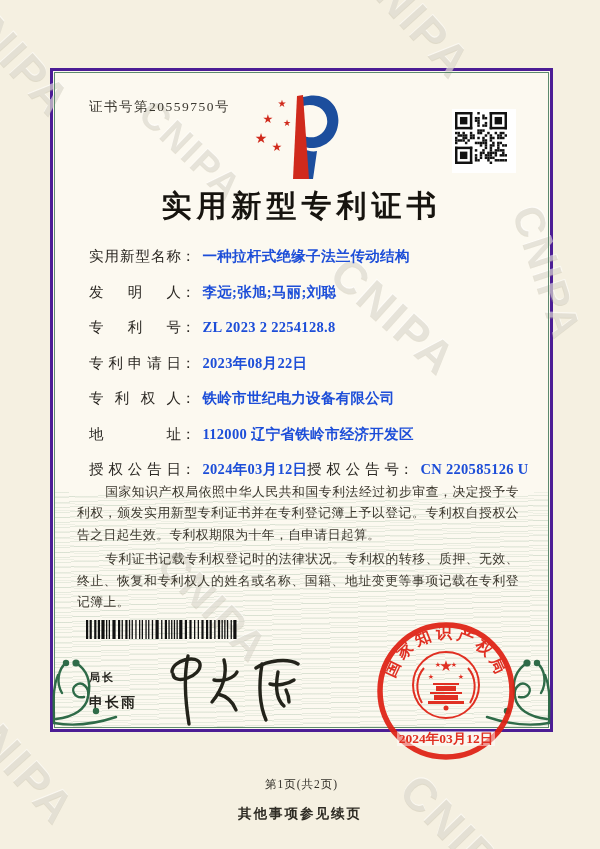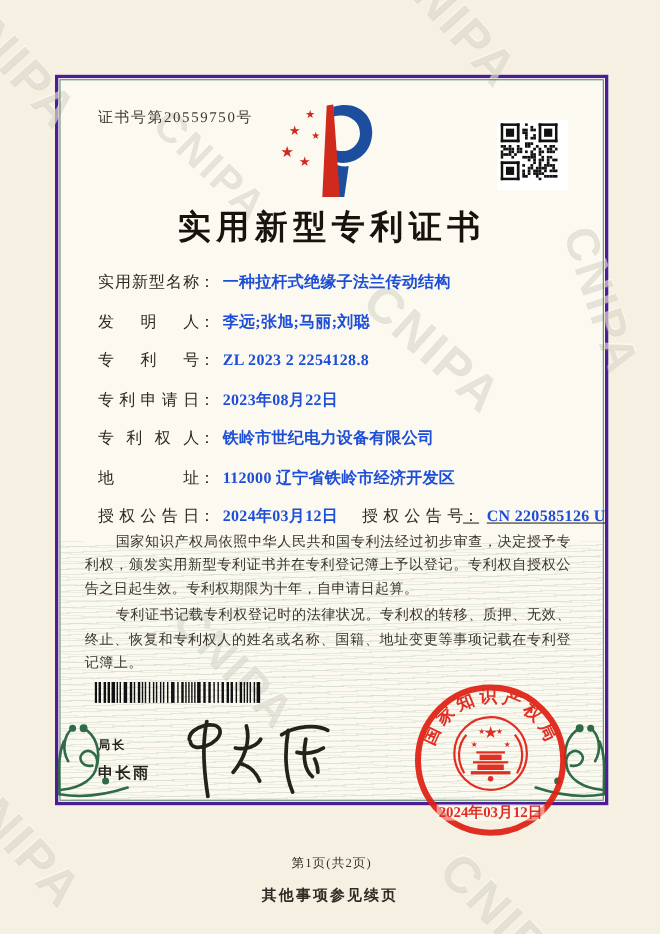--- a/index.html
+++ b/index.html
@@ -48,21 +48,21 @@
   .title{
     position:absolute;left:0;right:0;top:115px;margin:0;text-align:center;
     font-size:30px;font-weight:bold;letter-spacing:5px;color:#17140f;z-index:4;
   }
   
   .fields{position:absolute;left:36px;right:26px;top:176px;z-index:4;font-size:14.5px;}
   .frow{position:relative;height:35.5px;white-space:nowrap;}
   .flabel{display:inline-block;width:92px;text-align:justify;text-align-last:justify;color:#2b2823;}
   .colon{color:#2b2823;}
   .fvalue{margin-left:7px;font-weight:bold;color:#1d4ed8;letter-spacing:0.3px;}
-  .pair2{position:absolute;left:240px;top:0;text-decoration:underline;}
+  .pair2{position:absolute;left:218px;top:0;}
   
   .paras{position:absolute;left:24px;width:458px;top:411px;z-index:4;}
   .paras p{
     margin:0 16px 3px 0;font-size:12.8px;line-height:1.68;text-indent:2.2em;
     color:#3a362c;letter-spacing:0.4px;text-align:justify;
   }
   .barcode{position:absolute;left:33px;top:549px;z-index:4;}
   .director{position:absolute;left:36px;top:599px;z-index:4;
     font-family:"Liberation Sans","DejaVu Sans",sans-serif;font-weight:bold;color:#26251f;}
   .director-title{font-size:11px;letter-spacing:2px;margin-bottom:9px;}

